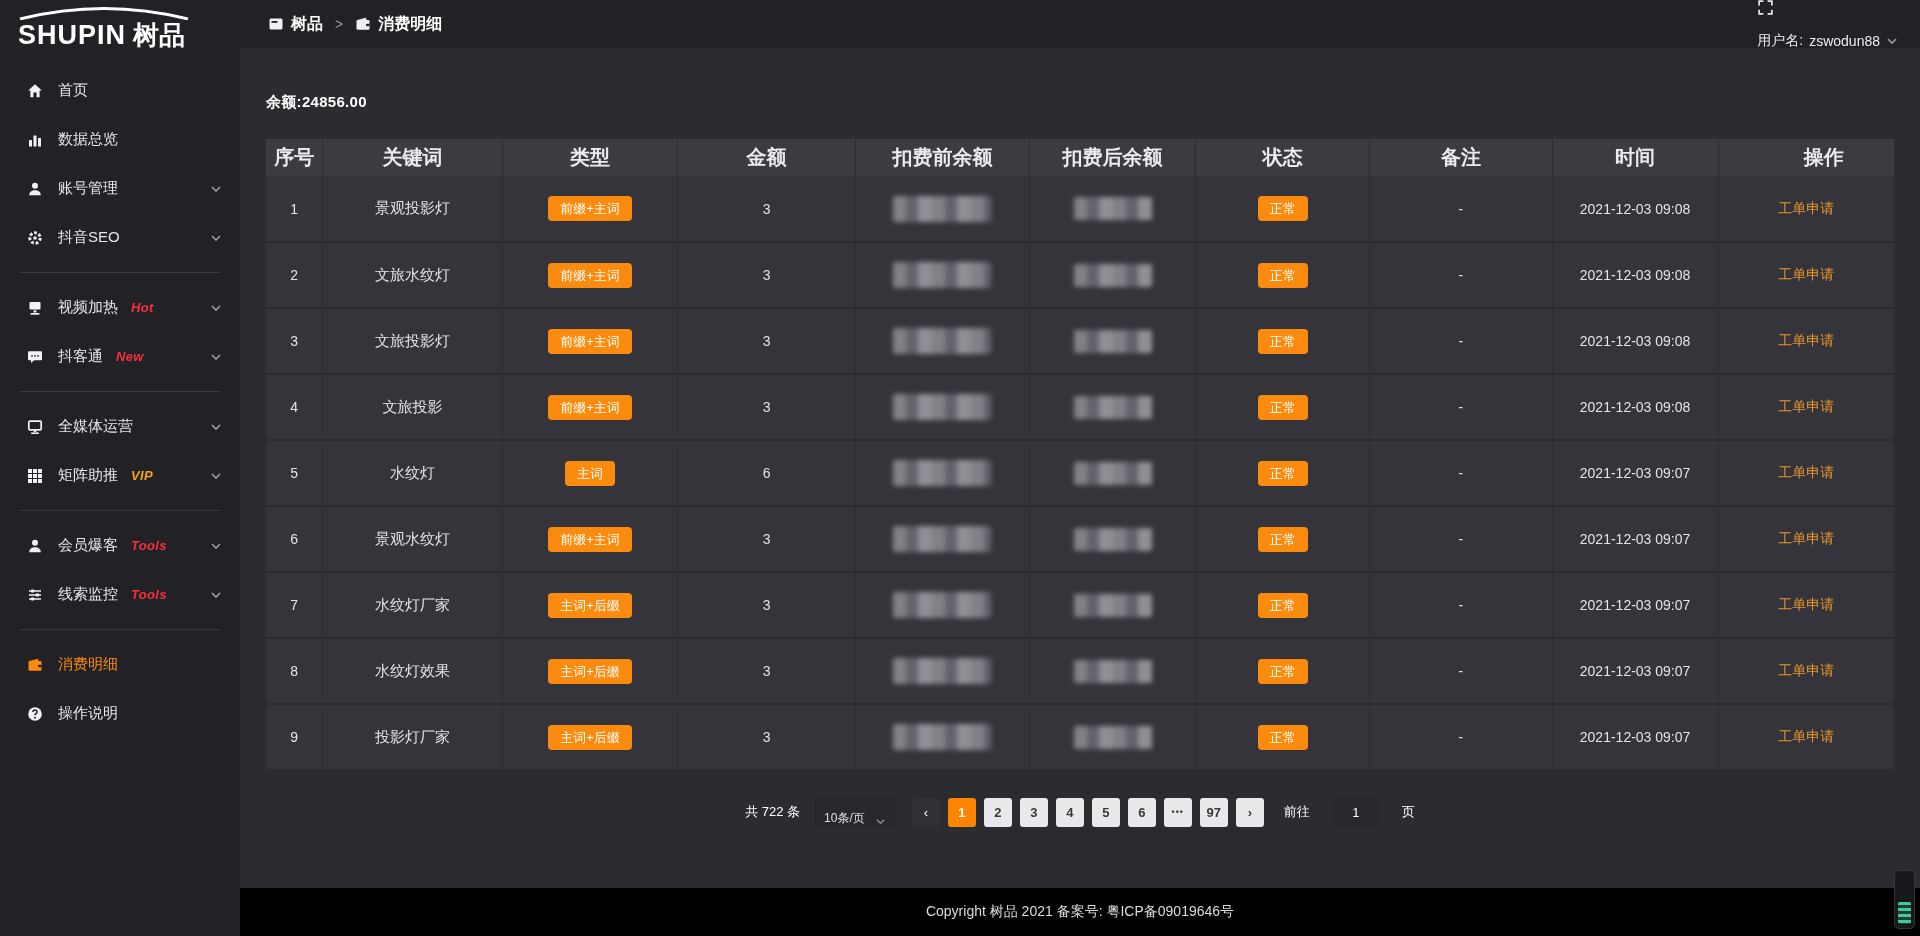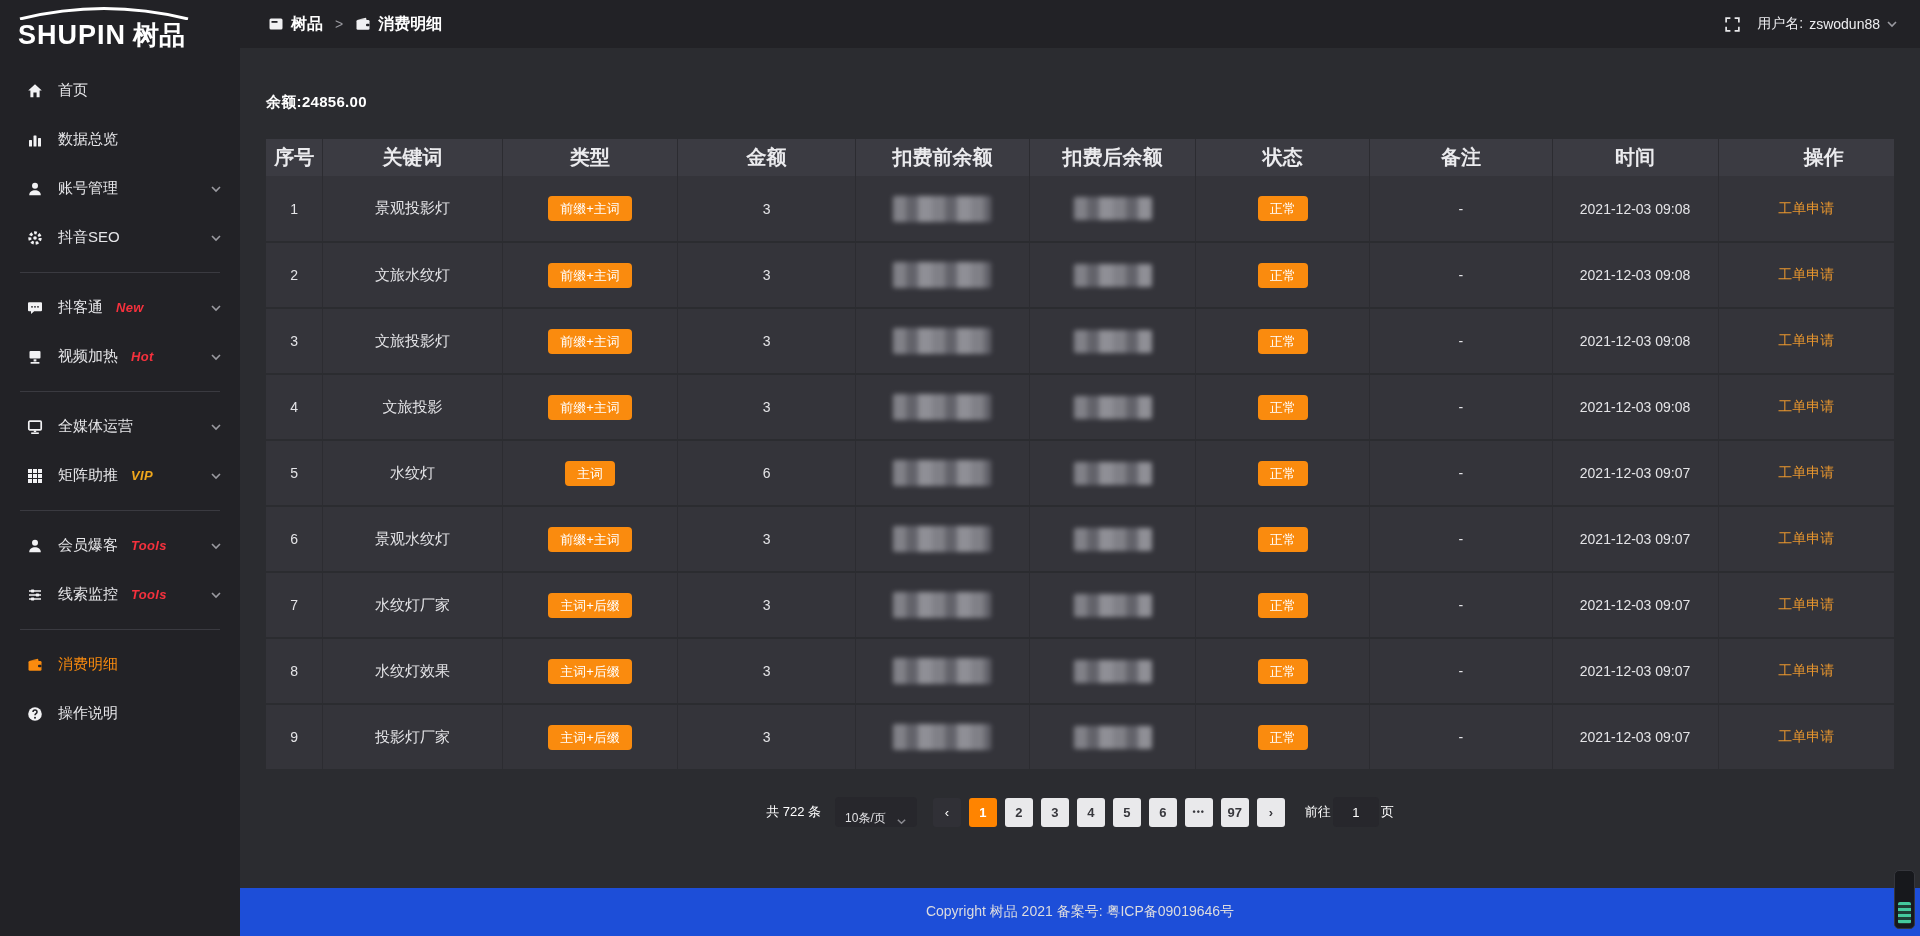--- a/index.html
+++ b/index.html
@@ -22,21 +22,21 @@
   .menu-item .mi-icon svg { width:16px; height:16px; }
   .menu-item.active, .menu-item.active .mi-icon { color:var(--accent,#fa8b0e); }
   .mi-tag { margin-left:13px; font-style:italic; font-weight:bold; font-size:13px; letter-spacing:.3px; }
   .mi-chev { margin-left:auto; color:#9a9aa0; display:flex; }
   .menu-divider { height:1px; background:#3a3a40; margin:10px 20px; }
   
   #topbar { position:absolute; left:240px; right:0; top:0; height:48px; background:var(--bg-side,#222226); display:flex; align-items:center; padding:0 22px 0 28px; }
   .crumb { display:flex; align-items:center; font-size:16px; font-weight:bold; color:#fff; }
   .crumb-ico { display:flex; margin-right:7px; color:#f0f0f2; }
   .crumb-sep { color:#9a9aa0; font-size:14px; font-weight:normal; margin:0 12px; }
-  .tb-right { margin-left:auto; display:flex; align-items:flex-end; gap:16px; font-size:14px; color:#ededf0; }
+  .tb-right { margin-left:auto; display:flex; align-items:flex-start; gap:16px; font-size:14px; color:#ededf0;flex-direction:column; }
   .fs-btn { display:flex; cursor:pointer; }
   .user-box { display:flex; align-items:center; gap:6px; cursor:pointer; }
   
   #content { position:absolute; left:240px; top:48px; right:0; bottom:0; }
   .balance { margin:45px 26px 27px; font-size:15px; font-weight:bold; color:#fff; letter-spacing:.3px; }
   .balance b { margin-left:0; }
   table { width:calc(100% - 52px); margin:0 26px; border-collapse:collapse; table-layout:fixed; text-align:center; }
   thead th { background:var(--bg-thead,#3b3b42); height:37px; font-size:20px; font-weight:bold; color:#ebebee; border-right:1px solid #2c2c31; }
   thead th:last-child { border-right:none;padding-left:35px; }
   tbody td { background:var(--bg-row,#34343a); height:66px; font-size:14px; color:#e4e4e7; border-right:1px solid #2c2c31; border-bottom:2px solid var(--bg-content,#2b2c30); }
@@ -51,24 +51,24 @@
   .action-link { color:var(--link,#e8962e); cursor:pointer; }
   
   .pagination { display:flex; align-items:center; justify-content:center; gap:8px; margin-top:26px; font-size:13px; color:#fff; }
   .p-total { margin-right:6px; }
   .p-select { display:flex; align-items:flex-end; gap:10px; background:#27272c; border-radius:4px; height:30px; padding:0 10px; font-size:12px; color:#e0e0e3; cursor:pointer; margin-right:8px; }
   .p-select .mi-chev { color:#8a8a90; }
   .pbtn { min-width:28px; height:29px; padding:0 6px; border-radius:3px; background:#e9e9eb; color:#38383d; font-weight:bold; font-size:13px; display:flex; align-items:center; justify-content:center; cursor:pointer; }
   .pbtn.prev { background:#303036; color:#fff; font-weight:normal; }
   .pbtn.active { background:var(--accent-bright,#ff8400); color:#fff; }
   .pbtn.dots { font-size:9px; letter-spacing:1px; }
-  .p-goto { display:flex; align-items:center; gap:2px; margin-left:12px; }
+  .p-goto { display:flex; align-items:center; gap:23px; margin-left:12px; }
   .goto-input { width:46px; height:30px; background:#27272c; border-radius:4px; display:flex; align-items:center; justify-content:center; color:#fff; cursor:text; }
   
-  #footer { position:absolute; left:240px; right:0; bottom:0; height:48px; background:#1d4ed8; display:flex; align-items:center; justify-content:center; font-size:14px; color:#dcdcdf; z-index:1; }
+  #footer { position:absolute; left:240px; right:0; bottom:0; height:48px; background:#000000; display:flex; align-items:center; justify-content:center; font-size:14px; color:#dcdcdf; z-index:1; }
   #widget { position:absolute; right:5px; bottom:7px; width:21px; height:59px; background:#17181c; border:1px solid #35363c; border-radius:5px; z-index:6; cursor:pointer; }
   #widget .stripes { position:absolute; left:3px; right:3px; bottom:4px; height:22px; border-radius:2px;
     background:repeating-linear-gradient(180deg,#44c99d 0 3px,#1e3e35 3px 6px); }
 </style>
 </head>
 <body style="--accent: #fa8b0e; --accent-bright: #ff8400; --link: #e8962e;">
 
 <div id="sidebar">
   <div class="logo">
     <svg class="logo-arc" width="176" height="14" viewBox="0 0 176 14">
@@ -120,44 +120,44 @@
         <span class="mi-chev">
           <svg width="12" height="12" viewBox="0 0 12 12">
             <polyline points="2,4 6,8 10,4" fill="none" stroke="currentColor" stroke-width="1.6"></polyline>
           </svg>
         </span>
       </div>
       <div class="menu-divider"></div>
       <div class="menu-item">
         <span class="mi-icon">
           <svg width="16" height="16" viewBox="0 0 16 16" fill="currentColor">
+            <rect x="2.5" y="2" width="11" height="7.5" rx="1"></rect>
+            <rect x="6.6" y="10.3" width="2.8" height="2.2"></rect>
+            <rect x="3.6" y="13" width="8.8" height="1.7"></rect>
+          </svg>
+        </span>
+        <span class="mi-label">视频加热</span>
+        <span class="mi-tag" style="color:#f5313d">Hot</span>
+        <span class="mi-chev">
+          <svg width="12" height="12" viewBox="0 0 12 12">
+            <polyline points="2,4 6,8 10,4" fill="none" stroke="currentColor" stroke-width="1.6"></polyline>
+          </svg>
+        </span>
+      </div>
+      <div class="menu-item">
+        <span class="mi-icon">
+          <svg width="16" height="16" viewBox="0 0 16 16" fill="currentColor">
             <path d="M2 2.3h12a1 1 0 0 1 1 1v7a1 1 0 0 1-1 1H7.2L4 13.9v-2.6H2a1 1 0 0 1-1-1v-7a1 1 0 0 1 1-1z"></path>
             <circle cx="5" cy="6.8" r=".9" fill="#222226"></circle>
             <circle cx="8" cy="6.8" r=".9" fill="#222226"></circle>
             <circle cx="11" cy="6.8" r=".9" fill="#222226"></circle>
           </svg>
         </span>
         <span class="mi-label">抖客通</span>
         <span class="mi-tag" style="color:#f5313d">New</span>
-        <span class="mi-chev">
-          <svg width="12" height="12" viewBox="0 0 12 12">
-            <polyline points="2,4 6,8 10,4" fill="none" stroke="currentColor" stroke-width="1.6"></polyline>
-          </svg>
-        </span>
-      </div>
-      <div class="menu-item">
-        <span class="mi-icon">
-          <svg width="16" height="16" viewBox="0 0 16 16" fill="currentColor">
-            <rect x="2.5" y="2" width="11" height="7.5" rx="1"></rect>
-            <rect x="6.6" y="10.3" width="2.8" height="2.2"></rect>
-            <rect x="3.6" y="13" width="8.8" height="1.7"></rect>
-          </svg>
-        </span>
-        <span class="mi-label">视频加热</span>
-        <span class="mi-tag" style="color:#f5313d">Hot</span>
         <span class="mi-chev">
           <svg width="12" height="12" viewBox="0 0 12 12">
             <polyline points="2,4 6,8 10,4" fill="none" stroke="currentColor" stroke-width="1.6"></polyline>
           </svg>
         </span>
       </div>
       <div class="menu-divider"></div>
       <div class="menu-item">
         <span class="mi-icon">
           <svg width="16" height="16" viewBox="0 0 16 16" fill="currentColor">

